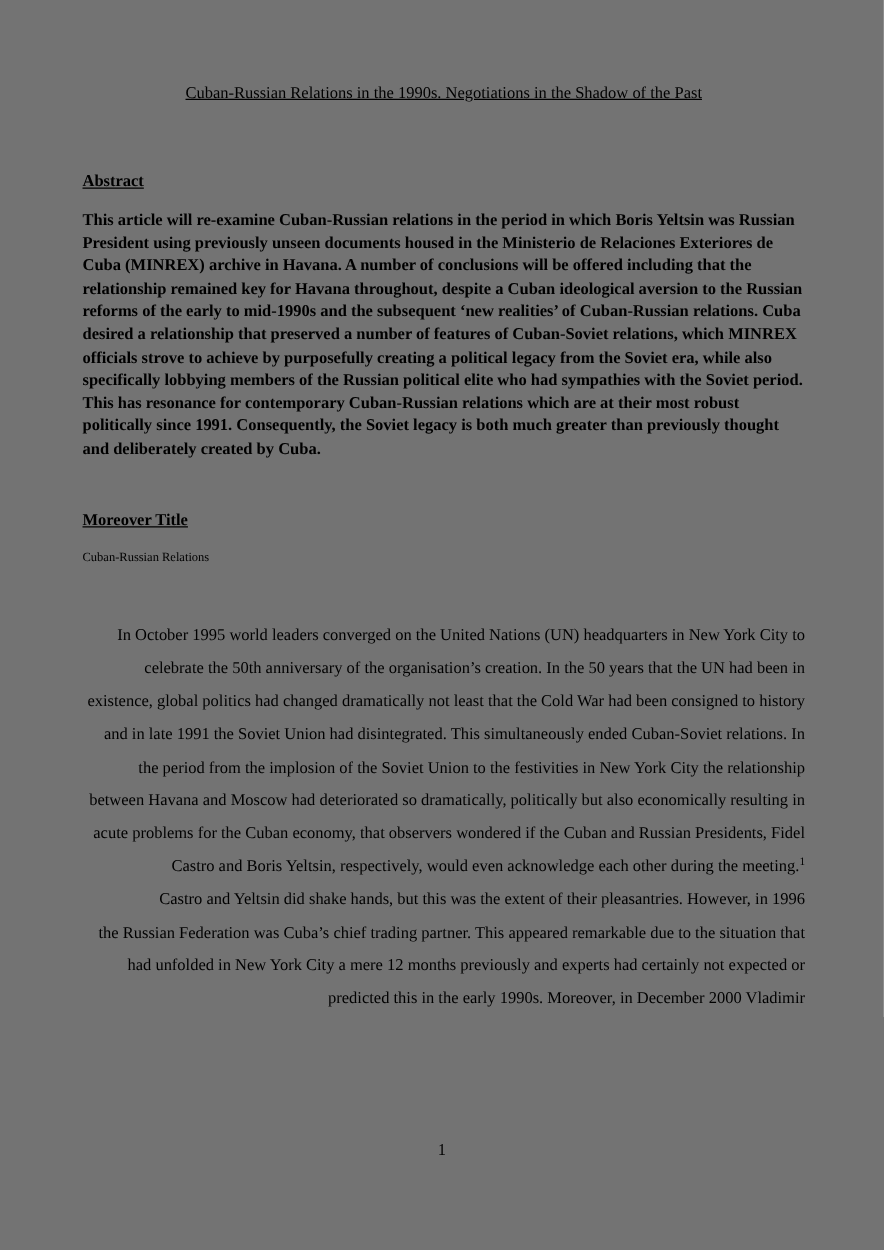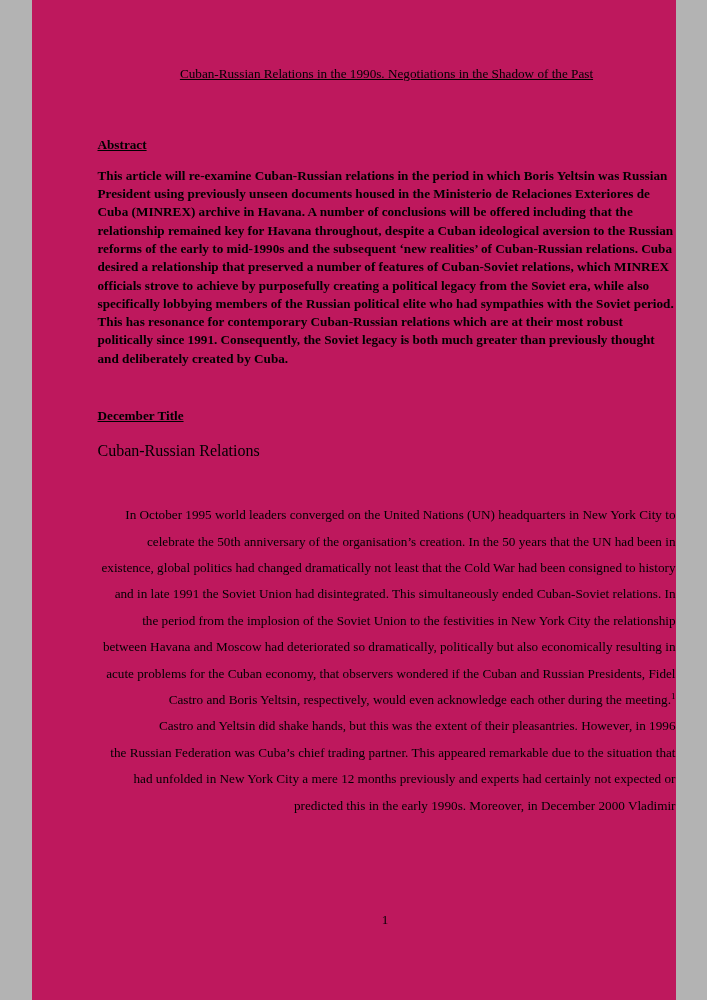--- a/index.html
+++ b/index.html
@@ -5,23 +5,23 @@
   html, body {
     margin: 0;
     padding: 0;
     background: #b3b3b3;
   }
   body {
     font-family: "Liberation Serif", serif;
   }
   .page {
     position: relative;
-    width: 644px;
+    width: 707px;
     height: 1000px;
-    background: #be185d;
+    background: #737373;
     margin: 0 auto;
     overflow: hidden;
   }
   .content {
     position: absolute;
     left: 66px;
     top: 0;
     width: 578px;
     height: 1000px;
   }
@@ -48,21 +48,21 @@
     line-height: 1.385;
     margin: 0;
     padding-top: 14px;
     text-align: left;
     font-weight: bold;
   }
   .shortened-label {
     padding-top: 40px;
   }
   .shortened-value {
-    font-size: 16px;
+    font-size: 10px;
     margin: 0;
     padding-top: 17px;
     line-height: 1.2;
   }
   .body-text {
     font-size: 13.2px;
     line-height: 2.0;
     margin: 0;
     padding-top: 42px;
     text-align: right;
@@ -93,21 +93,21 @@
 
 <div class="page">
   <div class="content">
 
     <h1 class="title">Cuban-Russian Relations in the 1990s. Negotiations in the Shadow of the Past</h1>
 
     <div class="section-label abstract-label">Abstract</div>
 
     <div class="abstract-body">This article will re-examine Cuban-Russian relations in the period in which Boris Yeltsin was Russian President using previously unseen documents housed in the Ministerio de Relaciones Exteriores de Cuba (MINREX) archive in Havana. A number of conclusions will be offered including that the relationship remained key for Havana throughout, despite a Cuban ideological aversion to the Russian reforms of the early to mid-1990s and the subsequent ‘new realities’ of Cuban-Russian relations. Cuba desired a relationship that preserved a number of features of Cuban-Soviet relations, which MINREX officials strove to achieve by purposefully creating a political legacy from the Soviet era, while also specifically lobbying members of the Russian political elite who had sympathies with the Soviet period. This has resonance for contemporary Cuban-Russian relations which are at their most robust politically since 1991. Consequently, the Soviet legacy is both much greater than previously thought and deliberately created by Cuba.</div>
 
-    <div class="section-label shortened-label">December Title</div>
+    <div class="section-label shortened-label">Moreover Title</div>
 
     <div class="shortened-value">Cuban-Russian Relations</div>
 
     <div class="body-text">
       <p><span>In October 1995 world leaders converged on the United Nations (UN) headquarters in New York City to celebrate the 50th anniversary of the organisation’s creation. In the 50 years that the UN had been in existence, global politics had changed dramatically not least that the Cold War had been consigned to history and in late 1991 the Soviet Union had disintegrated. This simultaneously ended Cuban-Soviet relations. In the period from the implosion of the Soviet Union to the festivities in New York City the relationship between Havana and Moscow had deteriorated so dramatically, politically but also economically resulting in acute problems for the Cuban economy, that observers wondered if the Cuban and Russian Presidents, Fidel Castro and Boris Yeltsin, respectively, would even acknowledge each other during the meeting.</span><sup>1</sup></p>
       <p class="indent">Castro and Yeltsin did shake hands, but this was the extent of their pleasantries. However, in 1996 the Russian Federation was Cuba’s chief trading partner. This appeared remarkable due to the situation that had unfolded in New York City a mere 12 months previously and experts had certainly not expected or predicted this in the early 1990s. Moreover, in December 2000 Vladimir</p>
     </div>
 
   </div>
 

